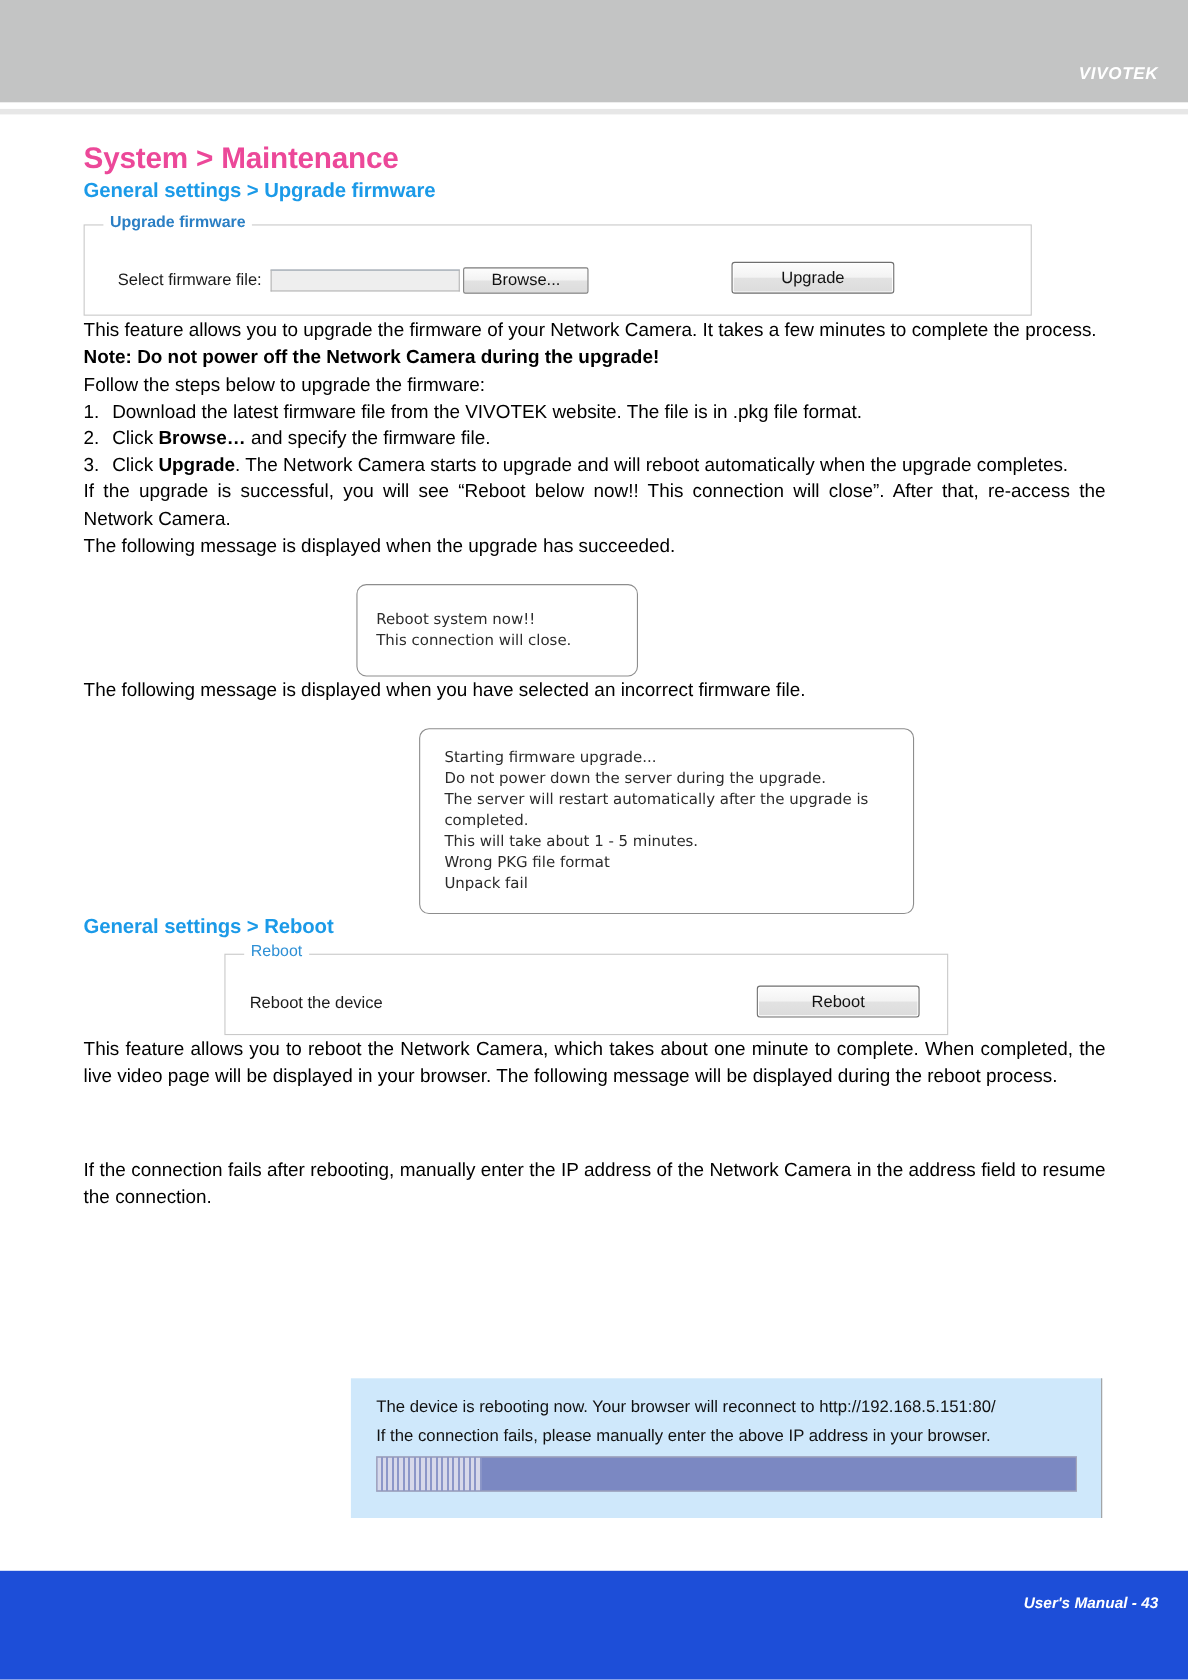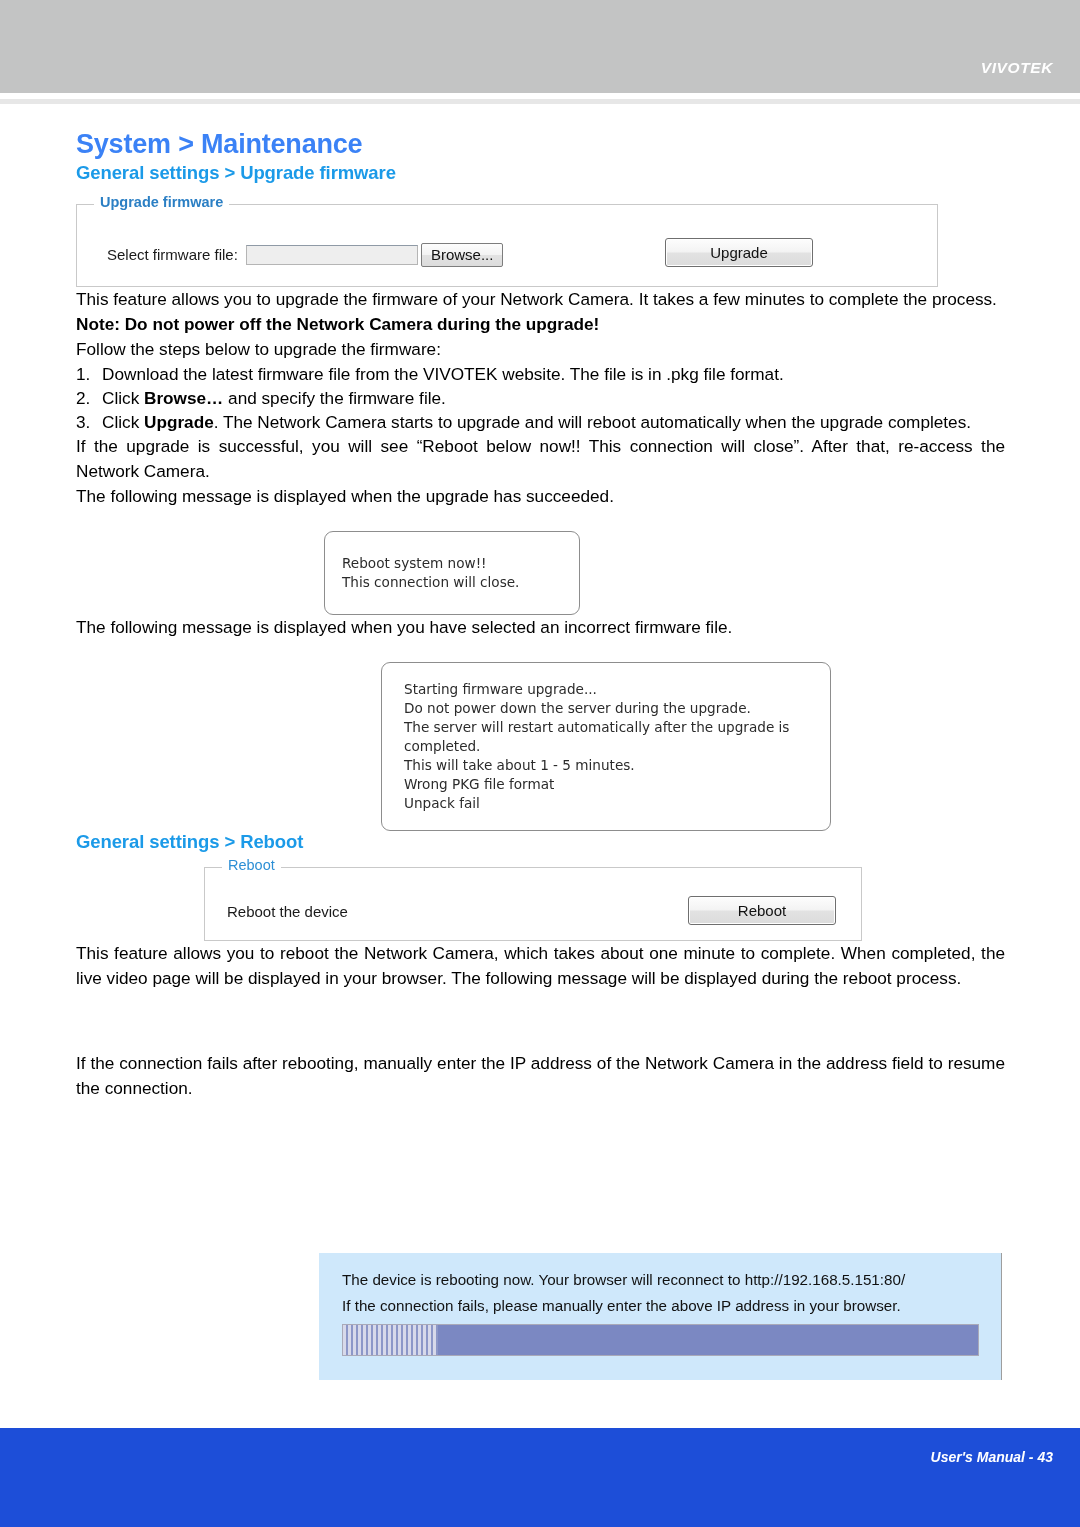--- a/index.html
+++ b/index.html
@@ -48,21 +48,21 @@
     position: absolute;
     left: 76px;
     top: 128px;
     width: 929px;
   }
 
   h1.page-title {
     margin: 0;
     font-size: 27px;
     font-weight: bold;
-    color: #3b82f6;
+    color: #ec4899;
     letter-spacing: -0.2px;
     line-height: 1.25;
   }
 
   p.body-text {
     margin: 0;
     font-size: 17.2px;
     line-height: 25px;
     text-align: justify;
     color: #000;
@@ -143,21 +143,21 @@
     justify-content: center;
     box-sizing: border-box;
     font-size: 15px;
     color: #111;
     background: linear-gradient(to bottom, #fdfdfd 0%, #f3f3f3 48%, #e2e2e2 52%, #dcdcdc 100%);
     border: 1px solid #7d7d7d;
     border-radius: 2px;
   }
   .btn-browse {
     height: 24px;
-    padding: 0 9px;
+    padding: 0 25px;
     margin-left: 3px;
   }
   .btn-wide {
     height: 29px;
     width: 148px;
     border: 1px solid #6f6f6f;
     box-shadow: inset 0 0 0 1px #ffffff;
     border-radius: 3px;
   }
   #upgrade-btn-wrap { position: absolute; left: 588px; top: 33px; }

